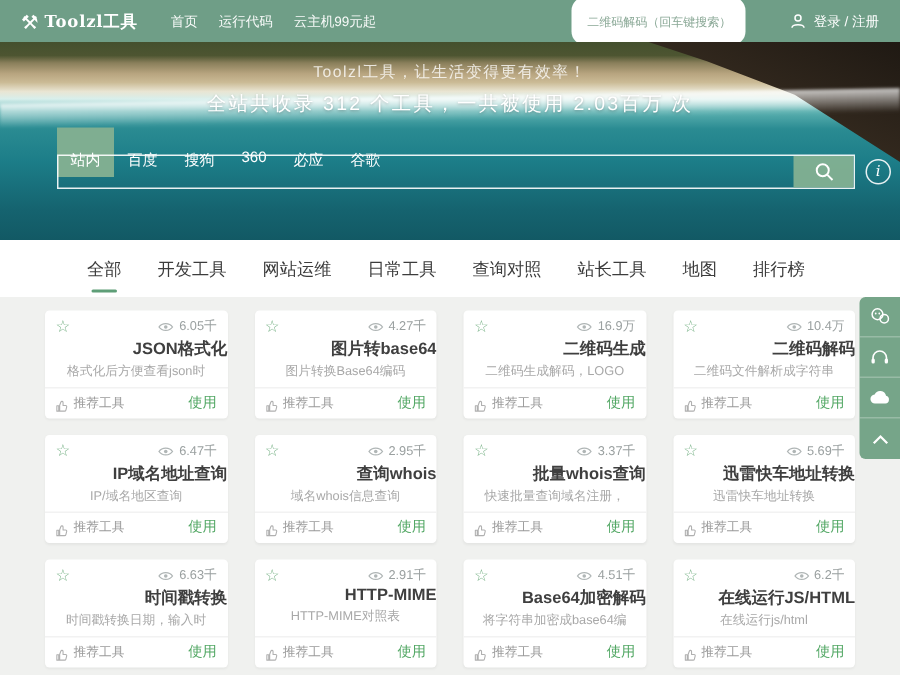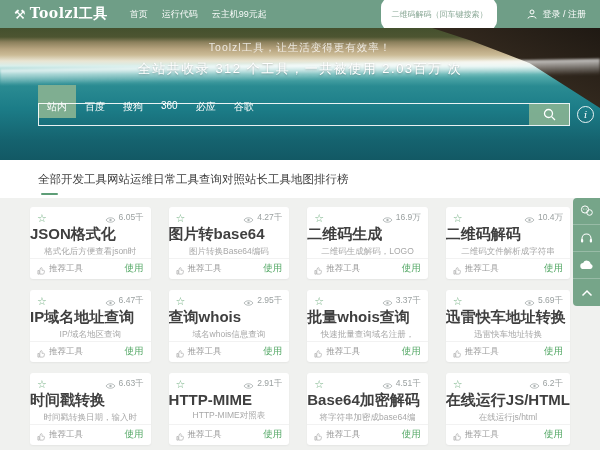--- a/index.html
+++ b/index.html
@@ -3,21 +3,21 @@
 <meta charset="utf-8">
 <style>
   * { margin:0; padding:0; box-sizing:border-box; }
   html,body { width:600px; height:450px; overflow:hidden; }
   body { font-family:"Liberation Sans", sans-serif; background:#f0f1ef; position:relative; }
 
   
   .topbar { height:28px; background:#6f9e87; display:flex; align-items:center; padding:0 14px; gap:12px; }
   .logo { display:flex; align-items:center; gap:4px; color:#fff; }
   .logo .glyph { font-size:13px; line-height:1; }
-  .logo .name { font-family:"DejaVu Serif", serif; font-size:14px; font-weight:bold; letter-spacing:.5px; }
+  .logo .name { font-family:"DejaVu Serif", serif; font-size:11px; font-weight:bold; letter-spacing:.5px; }
   .topmenu { display:flex; gap:14px; margin-left:10px; }
   .topmenu span { font-size:9px; color:rgba(255,255,255,.95); cursor:pointer; }
   .topspacer { flex:1; }
   .topsearch { width:116px; height:32px; border:none; border-radius:9px; background:#fff;
                font-size:8px; color:#7d9c8a; text-align:center; outline:none; }
   .topsearch::placeholder { color:#8aa896; }
   .login { display:flex; align-items:center; gap:5px; color:#fff; font-size:9px; margin-left:18px; cursor:pointer;text-align:center; }
 
   
   .hero { position:relative; height:132px; overflow:hidden;
@@ -40,34 +40,34 @@
     border:1px solid rgba(255,255,255,.9); display:flex; }
   .searchrow input { flex:1; background:transparent; border:none; outline:none;
     color:#fff; font-size:11px; padding:0 8px; }
   .searchbtn { width:40px; border:none; background:rgba(134,178,147,.92);
     display:flex; align-items:center; justify-content:center; cursor:pointer; }
   .inforound { position:absolute; right:6px; top:78px; width:17px; height:17px; border-radius:50%;
     border:1px solid rgba(255,255,255,.9); color:#fff; font-family:"DejaVu Serif",serif;
     font-style:italic; font-size:10px; display:flex; align-items:center; justify-content:center; cursor:pointer; }
 
   
-  .tabbar { background:#fff; height:38px; display:flex; align-items:center; padding:0 38px; }
+  .tabbar { background:#fff; height:38px; display:flex; align-items:center; padding:0 58px; gap:24px; }
   .tab { font-size:11.5px; color:#3c3c3c; cursor:pointer; position:relative; padding:4px 0; }
   .tab.active::after { content:""; position:absolute; left:15%; right:15%; bottom:-4px;
     height:2px; background:#5e9e77; border-radius:1px; }
 
   
   .content { padding:9px 30px 0; }
   .grid { display:grid; grid-template-columns:repeat(4,1fr); gap:11px 18px; }
   .card { background:#fff; border-radius:3px; height:72px; display:flex; flex-direction:column;
     box-shadow:0 1px 2px rgba(0,0,0,.05); }
   .card-top { display:flex; justify-content:space-between; align-items:center; padding:5px 7px 0; }
   .star { color:#7cb48a; font-size:11px; line-height:1; cursor:pointer; }
-  .views { display:flex; align-items:flex-end; gap:3px; font-size:8.5px; color:#9aa0a0; }
-  .card-title { text-align:left; font-size:15px; font-weight:bold; color:#3f3f3f; margin-top:1px;
+  .views { display:flex; align-items:center; gap:3px; font-size:8.5px; color:#9aa0a0; }
+  .card-title { text-align:right; font-size:11px; font-weight:bold; color:#3f3f3f; margin-top:1px;
     white-space:nowrap; overflow:hidden; }
   .card-desc { text-align:center; font-size:8.5px; color:#a8a8a8; margin-top:2px;
     white-space:nowrap; overflow:hidden; padding:0 6px; }
   .card-foot { margin-top:auto; border-top:1px solid #f2f2f2; display:flex; justify-content:space-between;
     align-items:center; padding:3px 7px 4px; }
   .rec { display:flex; align-items:flex-end; gap:3px; font-size:8.5px; color:#9a9a9a; }
   .use { font-size:9.5px; color:#52a764; cursor:pointer; }
 
   
   .floatbar { position:absolute; right:0; top:198px; width:27px; background:#76a589;

